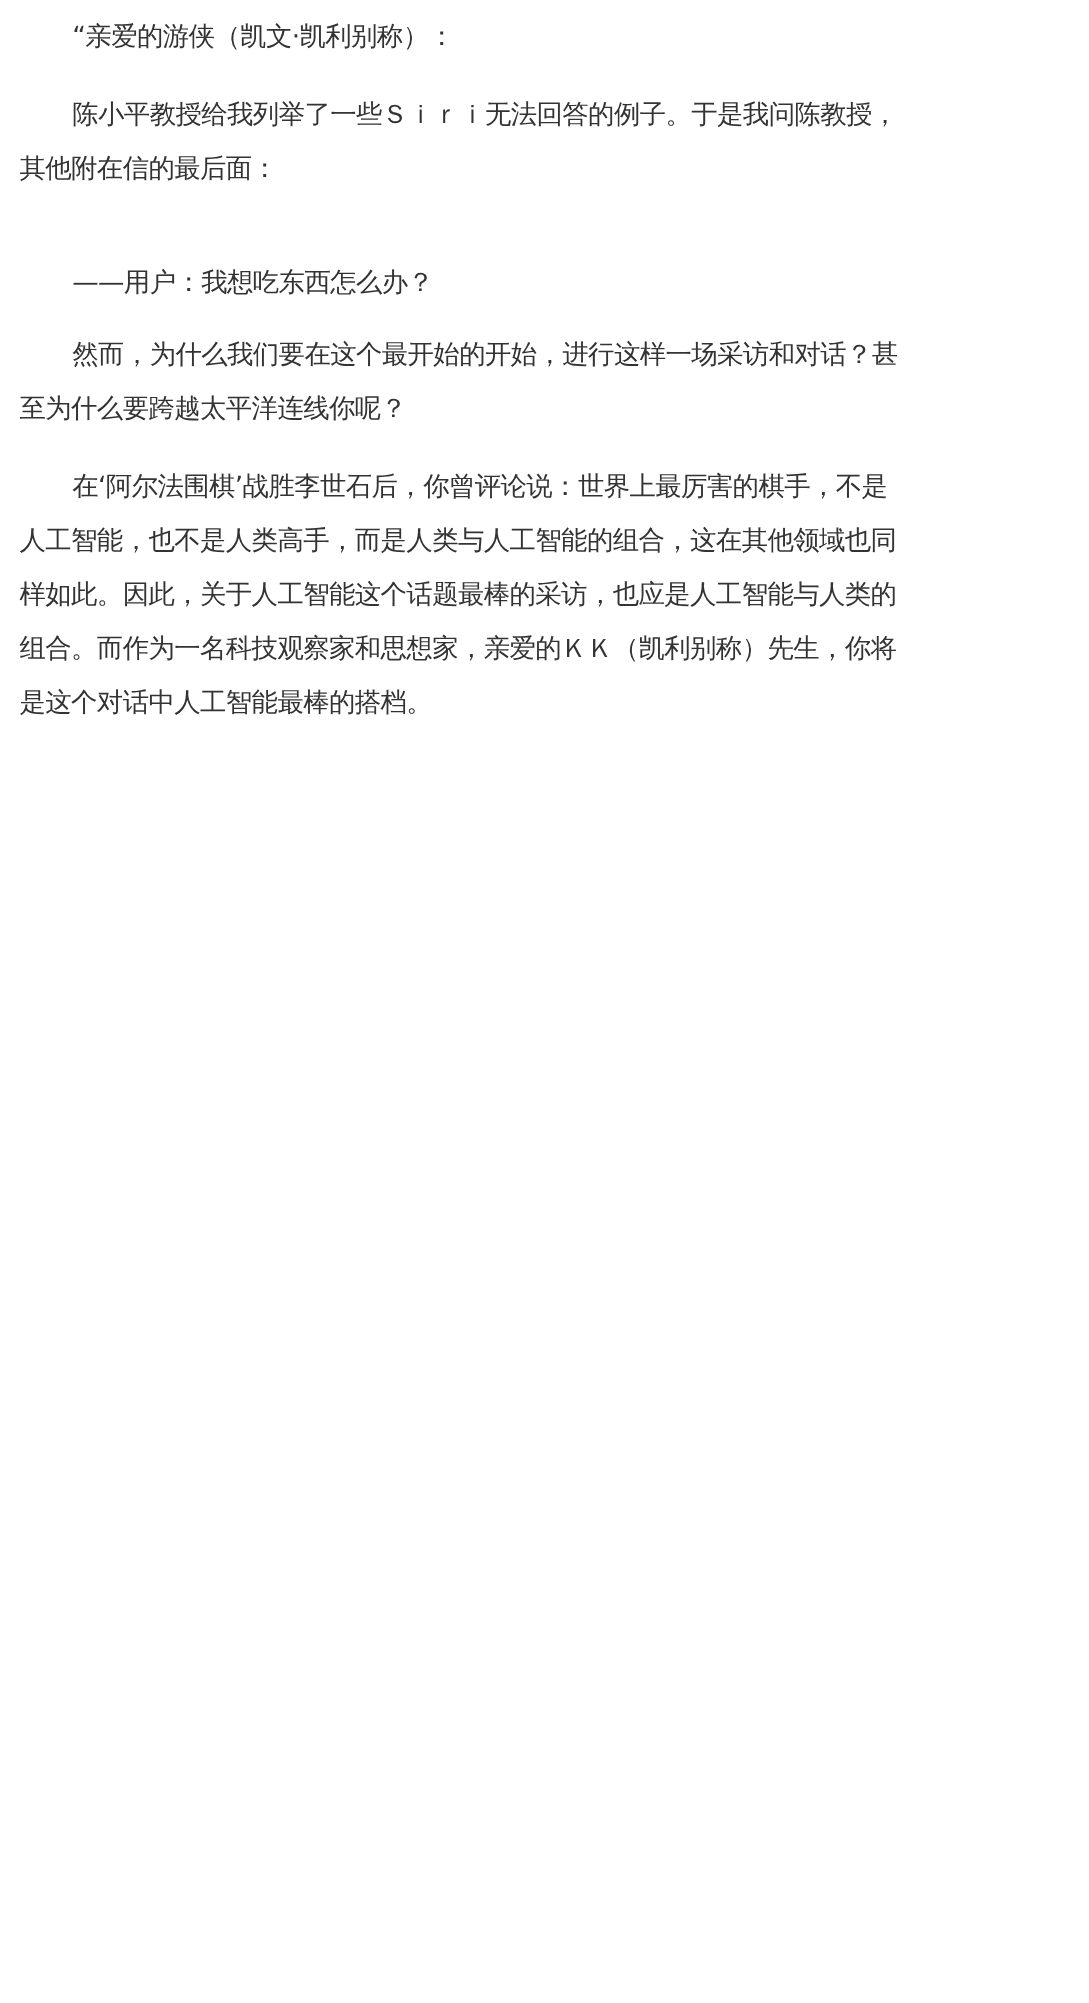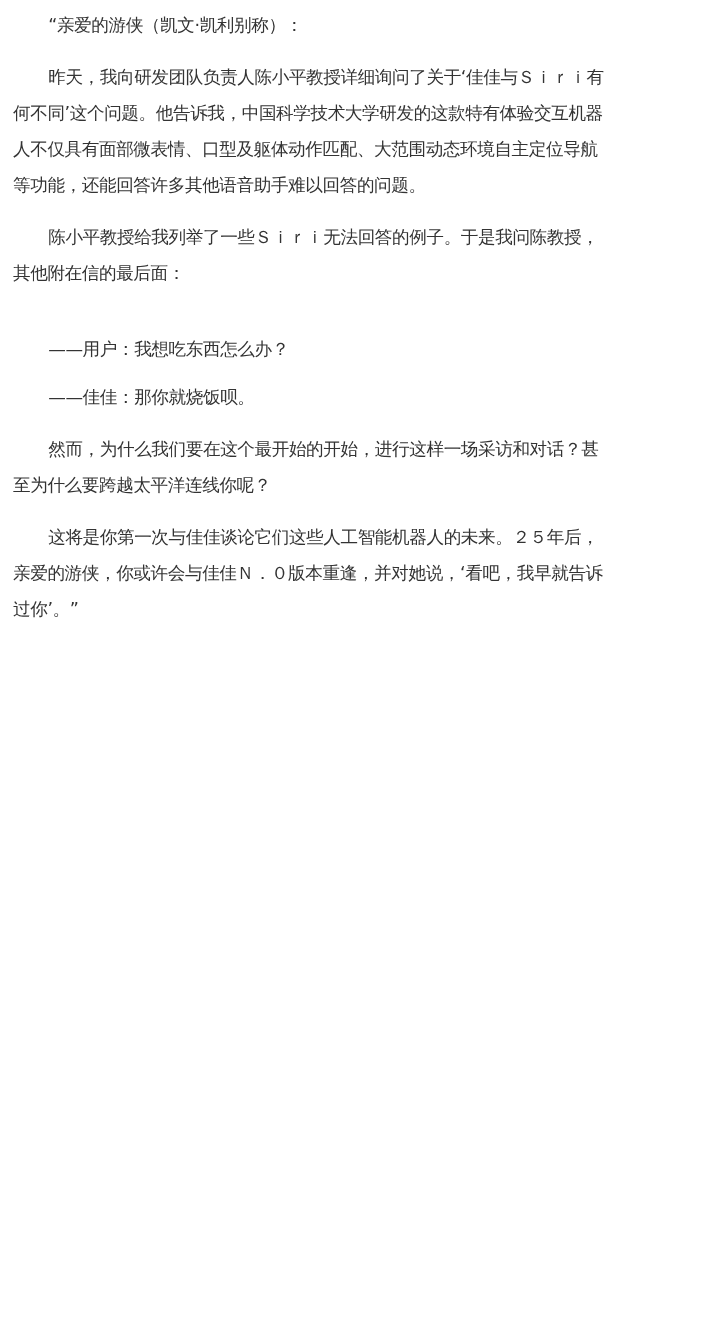--- a/index.html
+++ b/index.html
@@ -30,19 +30,17 @@
     .para.dialog {
       margin-bottom: 12px;
       margin-top: 40px;
     }
   </style>
 </head>
 <body>
 
 <div class="article">
   <p class="para">“亲爱的游侠（凯文·凯利别称）：</p>
-  <p class="para">昨天，我向研发团队负责人陈小平教授详细询问了关于‘佳佳与Ｓｉｒｉ有何不同’这个问题。他告诉我，中国科学技术大学研发的这款特有体验交互机器人不仅具有面部微表情、口型及躯体动作匹配、大范围动态环境自主定位导航等功能，还能回答许多其他语音助手难以回答的问题。</p>
   <p class="para">陈小平教授给我列举了一些Ｓｉｒｉ无法回答的例子。于是我问陈教授，其他附在信的最后面：</p>
   <p class="para dialog">——用户：我想吃东西怎么办？</p>
-  <p class="para">——佳佳：那你就烧饭呗。</p>
   <p class="para">然而，为什么我们要在这个最开始的开始，进行这样一场采访和对话？甚至为什么要跨越太平洋连线你呢？</p>
-  <p class="para">这将是你第一次与佳佳谈论它们这些人工智能机器人的未来。２５年后，亲爱的游侠，你或许会与佳佳Ｎ．０版本重逢，并对她说，‘看吧，我早就告诉过你’。”</p>
+  <p class="para">在‘阿尔法围棋’战胜李世石后，你曾评论说：世界上最厉害的棋手，不是人工智能，也不是人类高手，而是人类与人工智能的组合，这在其他领域也同样如此。因此，关于人工智能这个话题最棒的采访，也应是人工智能与人类的组合。而作为一名科技观察家和思想家，亲爱的ＫＫ（凯利别称）先生，你将是这个对话中人工智能最棒的搭档。</p>
 </div>
 
 </body></html>

